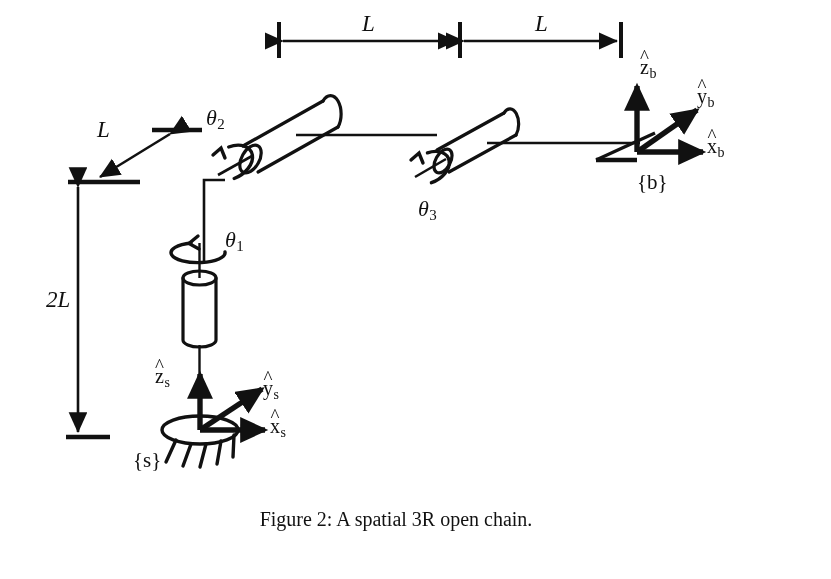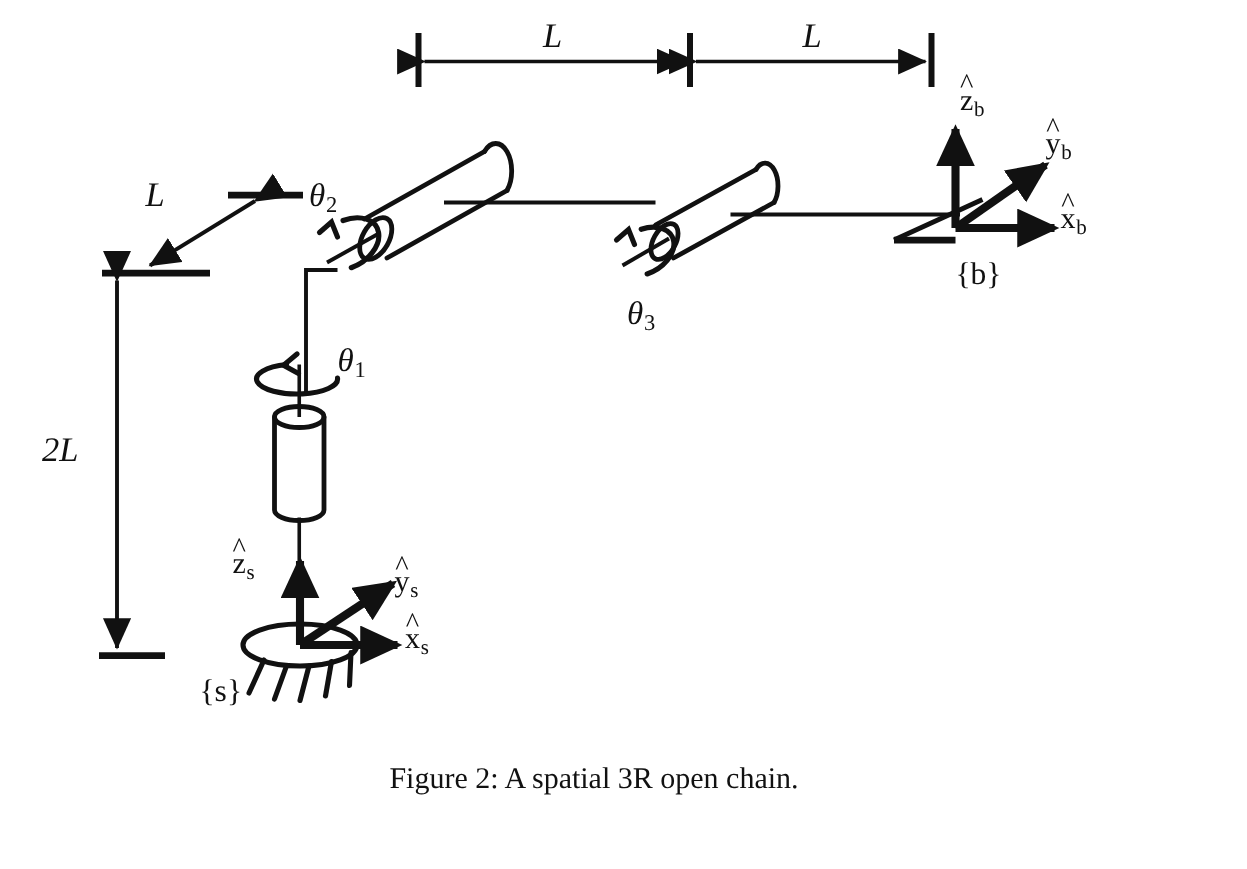--- a/index.html
+++ b/index.html
@@ -219,23 +219,23 @@
       <line x1="200" y1="430" x2="262" y2="389" stroke="#111111" stroke-width="5.4" marker-end="url(#arrHeadThick)"></line>
 
       <line x1="200" y1="430" x2="265" y2="430" stroke="#111111" stroke-width="5.4" marker-end="url(#arrHeadThick)"></line>
     </g>
   </svg>
 
   <div class="lbl dim-label" style="left:362px; top:12px;">L</div>
   <div class="lbl dim-label" style="left:535px; top:12px;">L</div>
 
   <div class="lbl dim-label" style="left:97px; top:118px;">L</div>
-  <div class="lbl dim-label" style="left:28px; top:288px;text-align:right;">2L</div>
-
-  <div class="lbl theta-label" style="left:206px; top:119px;">
+  <div class="lbl dim-label" style="left:46px; top:288px;text-align:right;">2L</div>
+
+  <div class="lbl theta-label" style="left:206px; top:107px;">
     <span class="math-italic">θ</span><span class="sub">2</span>
   </div>
 
   <div class="lbl theta-label" style="left:225px; top:229px;">
     <span class="math-italic">θ</span><span class="sub">1</span>
   </div>
 
   <div class="lbl theta-label" style="left:418px; top:198px;text-align:center;">
     <span class="math-italic">θ</span><span class="sub">3</span>
   </div>

